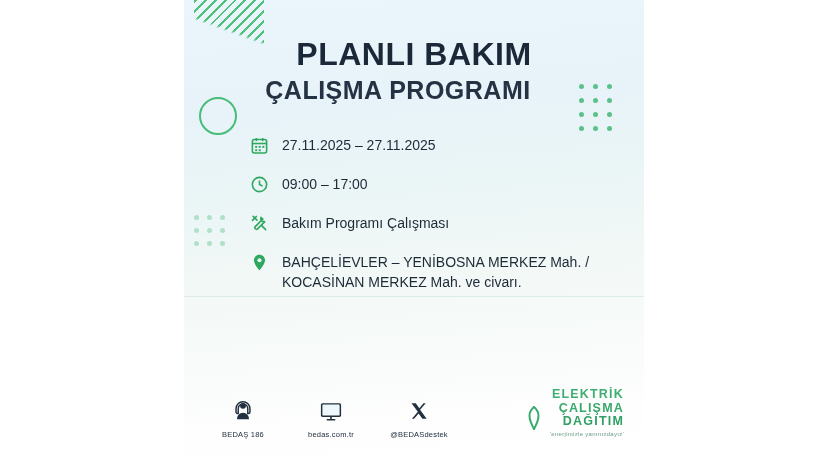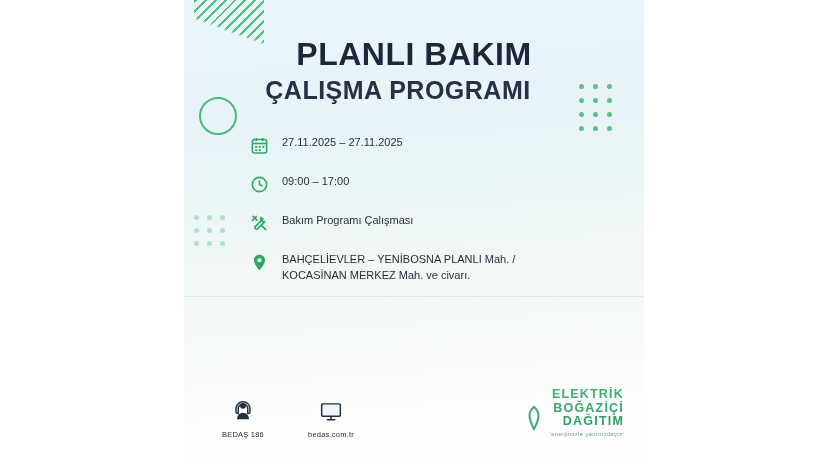--- a/index.html
+++ b/index.html
@@ -146,21 +146,21 @@
     width: 26px;
     min-width: 26px;
     height: 24px;
     display: flex;
     align-items: center;
     justify-content: center;
     margin-right: 10px;
     color: #2fa85f;
   }
   .info-text {
-    font-size: 11px;
+    font-size: 14px;
     color: #1d2a38;
     line-height: 1.45;
     padding-top: 2px;
   }
   .info-text .line2 { display: block; }
 
   
   .footer {
     position: absolute;
     left: 0;
@@ -312,21 +312,21 @@
       </div>
 
       <div class="info-row">
         <div class="info-icon">
           <svg width="19" height="19" viewBox="0 0 24 24" fill="#2fa85f" stroke="none">
             <path d="M12 2.2c-3.9 0-7 3.1-7 7 0 5.2 7 12.6 7 12.6s7-7.4 7-12.6c0-3.9-3.1-7-7-7z"></path>
             <circle cx="12" cy="9.2" r="2.6" fill="#eaf6fb"></circle>
           </svg>
         </div>
         <div class="info-text">
-          <span class="line1">BAHÇELİEVLER – YENİBOSNA PLANLI Mah. /</span>
+          <span class="line1">BAHÇELİEVLER – YENİBOSNA MERKEZ Mah. /</span>
           <span class="line2">KOCASİNAN MERKEZ Mah. ve civarı.</span>
         </div>
       </div>
 
     </div>
 
     <div class="footer">
 
       <div class="contacts">
 
@@ -346,30 +346,38 @@
             <svg width="24" height="22" viewBox="0 0 26 24" fill="none" stroke="#22303f" stroke-width="1.8">
               <rect x="2" y="3.5" width="22" height="15" rx="1.8" fill="#22303f" stroke="none"></rect>
               <rect x="3.6" y="5" width="18.8" height="12" rx="1" fill="#eef7f9" stroke="none"></rect>
               <line x1="9" y1="21.5" x2="17" y2="21.5" stroke-linecap="round"></line>
               <line x1="13" y1="18.5" x2="13" y2="21.5"></line>
             </svg>
           </div>
           <div class="c-label">bedas.com.tr</div>
         </div>
 
+        <div class="contact">
+          <div class="c-icon">
+            <svg width="20" height="20" viewBox="0 0 24 24" fill="#22303f">
+              <path d="M3 2.6h5.1l4.3 6 5-6H20l-6.7 7.9L21.2 21.4h-5.1l-4.6-6.4-5.4 6.4H3.5l7.1-8.4L3 2.6z"></path>
+            </svg>
+          </div>
+          <div class="c-label">@BEDASdestek</div>
+        </div>
 
       </div>
 
       <div class="brand">
         <svg class="brand-mark" viewBox="0 0 20 26" fill="none" stroke="#3aab6e" stroke-width="2" stroke-linecap="round">
           <path d="M10 2 C4 7, 4 13, 10 24"></path>
           <path d="M10 2 C16 7, 16 13, 10 24"></path>
         </svg>
         <div class="b1">ELEKTRİK</div>
-        <div class="b2">BOĞAZİÇİ</div>
+        <div class="b2">ÇALIŞMA</div>
         <div class="b3">DAĞITIM</div>
         <div class="b-slogan">'enerjimizle yanınızdayız'</div>
       </div>
 
     </div>
 
   </div>
 </div>
 
 </body></html>

